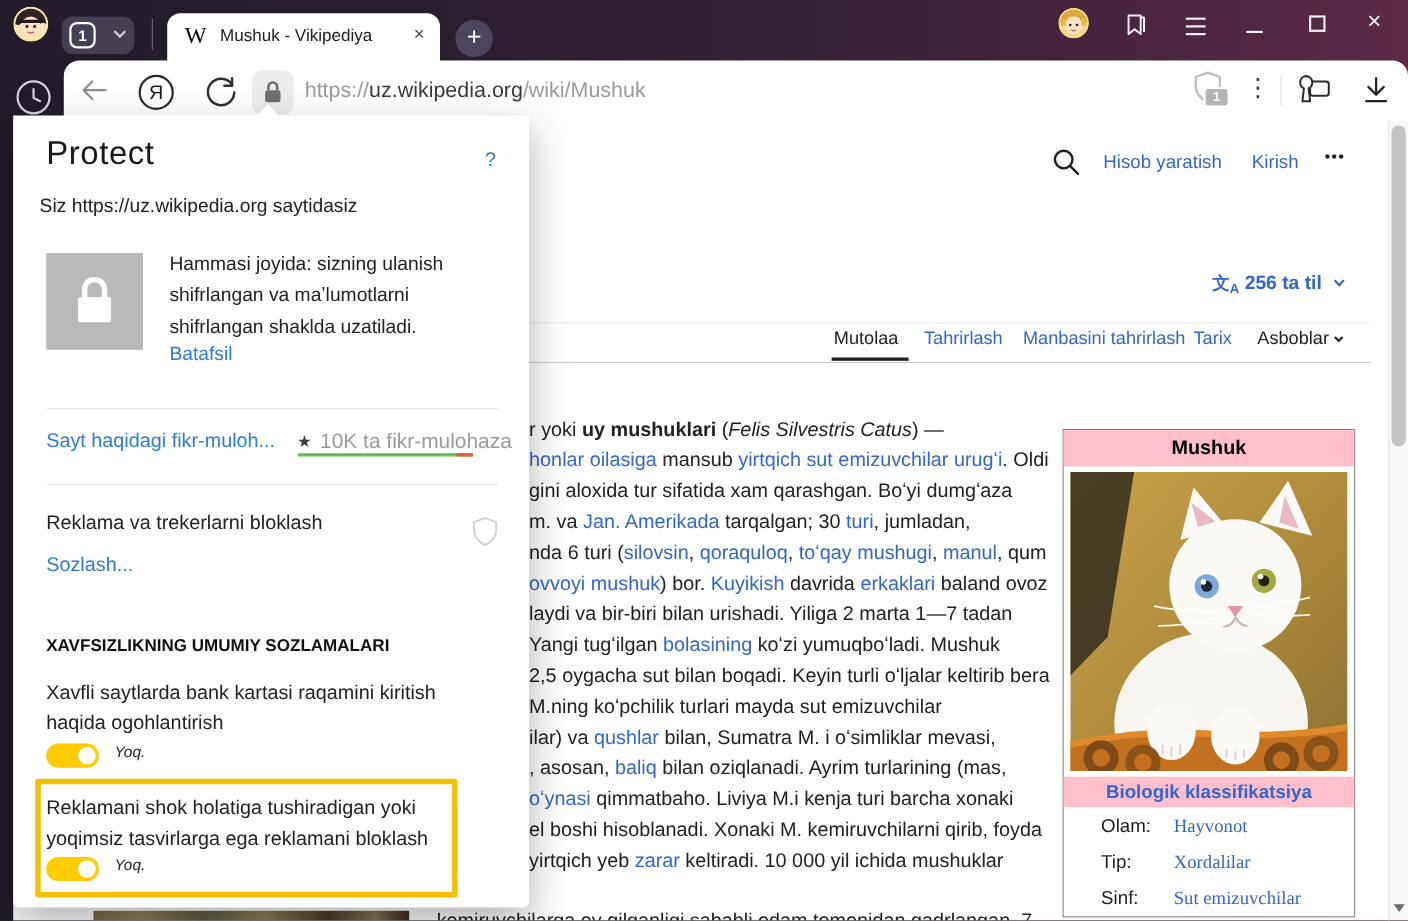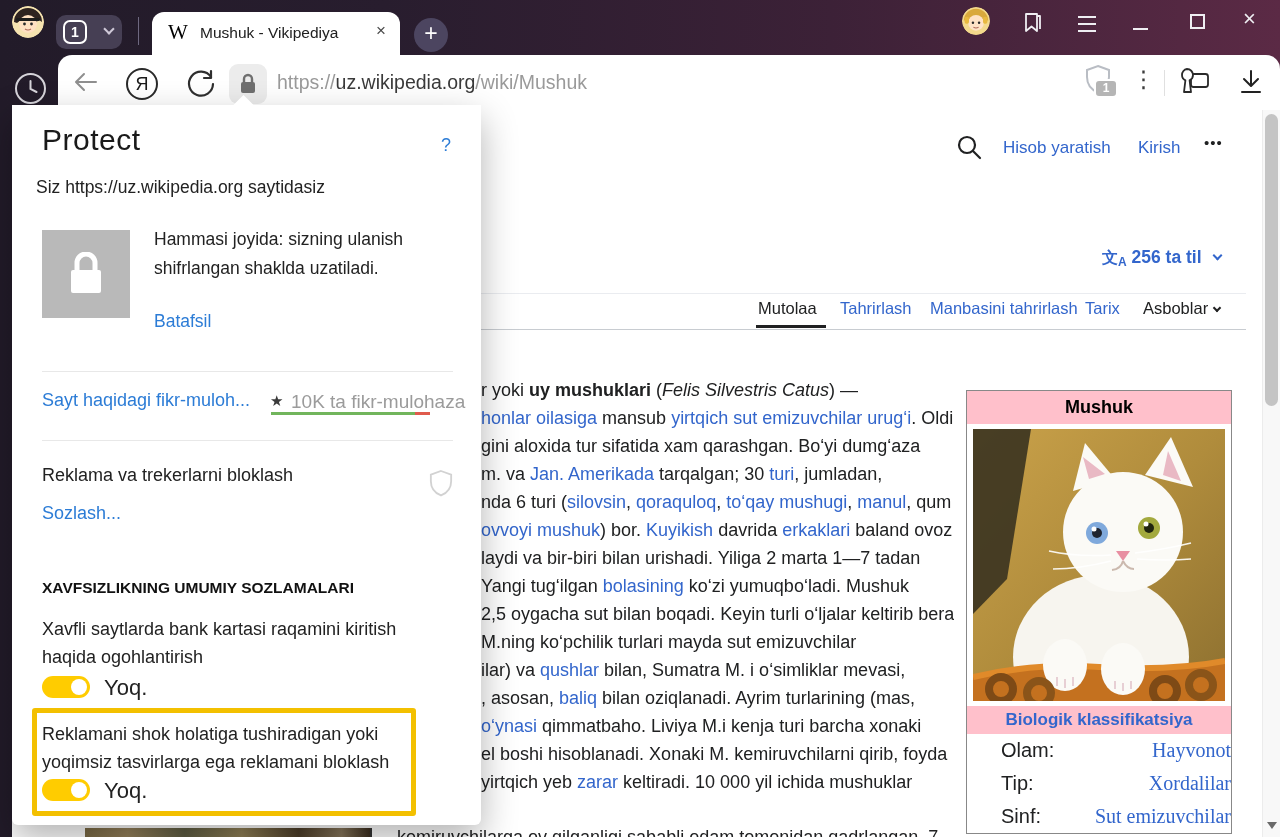--- a/index.html
+++ b/index.html
@@ -71,21 +71,21 @@
     font-size:18px;color:#202122;}
   .a-line{white-space:nowrap;height:28px;line-height:28px;}
   .seg-b{font-weight:bold;} .seg-i{font-style:italic;}
   .seg-l{color:#3366cc;cursor:pointer;}
 
   
   #infobox{left:954px;top:280px;width:266px;border:1px solid #888;background:#fff;}
   .ib-head{height:33px;background:#ffc0cb;text-align:center;font-weight:bold;font-size:18px;color:#000;line-height:33px;}
   #ib-img{display:block;margin:5px auto 5px auto;}
   .ib-class{height:28px;background:#ffc0cb;text-align:center;font-weight:bold;font-size:17px;color:#3366cc;line-height:28px;}
-  .ib-row{display:flex;height:33px;align-items:center;font-size:20px;justify-content:space-between;}
+  .ib-row{display:flex;height:33px;align-items:center;font-size:17px;}
   .ib-label{width:100px;padding-left:34px;color:#202122;}
   .ib-value{color:#3366cc;cursor:pointer;font-family:Liberation Serif, serif;}
 
   
   #bottom-photo{left:73px;top:718px;width:285px;height:9px;
     background:linear-gradient(90deg,#7a6a45,#94805a 15%,#5d5c42 35%,#8f7f55 55%,#4c3d28 75%,#86755a 90%,#3c2e1e);}
   #bottom-photo-edge{left:358px;top:718px;width:2px;height:9px;background:#333;}
   #bottom-cut{left:385px;top:717px;width:560px;height:10px;overflow:hidden;}
   #bottom-cut span{display:block;font-size:18px;line-height:20px;color:#202122;white-space:nowrap;}
 
@@ -114,21 +114,21 @@
   #pr-rate-bar i{position:absolute;right:0;top:0;width:15px;height:3px;background:#e05b4d;}
   #pr-adblock{position:absolute;left:30px;top:360px;font-size:18px;color:#222;}
   #pr-shield{position:absolute;right:28px;top:364px;}
   #pr-settings{position:absolute;left:30px;top:398px;font-size:18px;color:#2c7cd6;cursor:pointer;}
   #pr-heading{position:absolute;left:30px;top:474px;font-size:15.5px;font-weight:bold;color:#111;}
   .pr-tgl-text{position:absolute;left:30px;width:395px;font-size:18px;line-height:28px;color:#222;}
   #pr-t1-text{top:510px;}
   .toggle{position:absolute;left:30px;width:48px;height:22px;border-radius:11px;background:#ffcc00;cursor:pointer;}
   .toggle i{position:absolute;right:3px;top:3px;width:16px;height:16px;border-radius:50%;background:#fff;}
   #pr-t1-toggle{top:571px;}
-  .tgl-label{position:absolute;left:92px;font-size:22px;color:#222;}
+  .tgl-label{position:absolute;left:92px;font-size:14px;color:#222;font-style:italic;}
   #pr-t1-label{top:570px;}
   #pr-hl-box{position:absolute;left:20px;top:603px;width:384px;height:108px;border:5px solid #f3c000;border-radius:3px;}
   #pr-t2-text{top:615px;}
   #pr-t2-toggle{top:674px;}
   #pr-t2-label{top:673px;}
 
   svg{display:block;}
 </style>
 </head>
 <body>
@@ -362,20 +362,21 @@
     <div id="pr-site">Siz https://uz.wikipedia.org saytidasiz</div>
 
     <div id="pr-lock-tile">
       <svg width="36" height="44" viewBox="0 0 36 44" style="margin:22px auto 0 auto">
         <rect x="3" y="18" width="30" height="23" rx="2" fill="#fff"></rect>
         <path d="M9 18 V11 a9 9 0 0 1 18 0 v7" fill="none" stroke="#fff" stroke-width="5"></path>
       </svg>
     </div>
     <div id="pr-status">
       <div>Hammasi joyida: sizning ulanish</div>
+      <div>shifrlangan va maʼlumotlarni</div>
       <div>shifrlangan shaklda uzatiladi.</div>
     </div>
     <div id="pr-details">Batafsil</div>
 
     <div class="pr-div" id="pr-div1"></div>
     <div id="pr-feedback">Sayt haqidagi fikr-muloh...</div>
     <div id="pr-rate-star">★</div>
     <div id="pr-rate-text">10K ta fikr-mulohaza</div>
     <div id="pr-rate-bar">
         <i></i>

